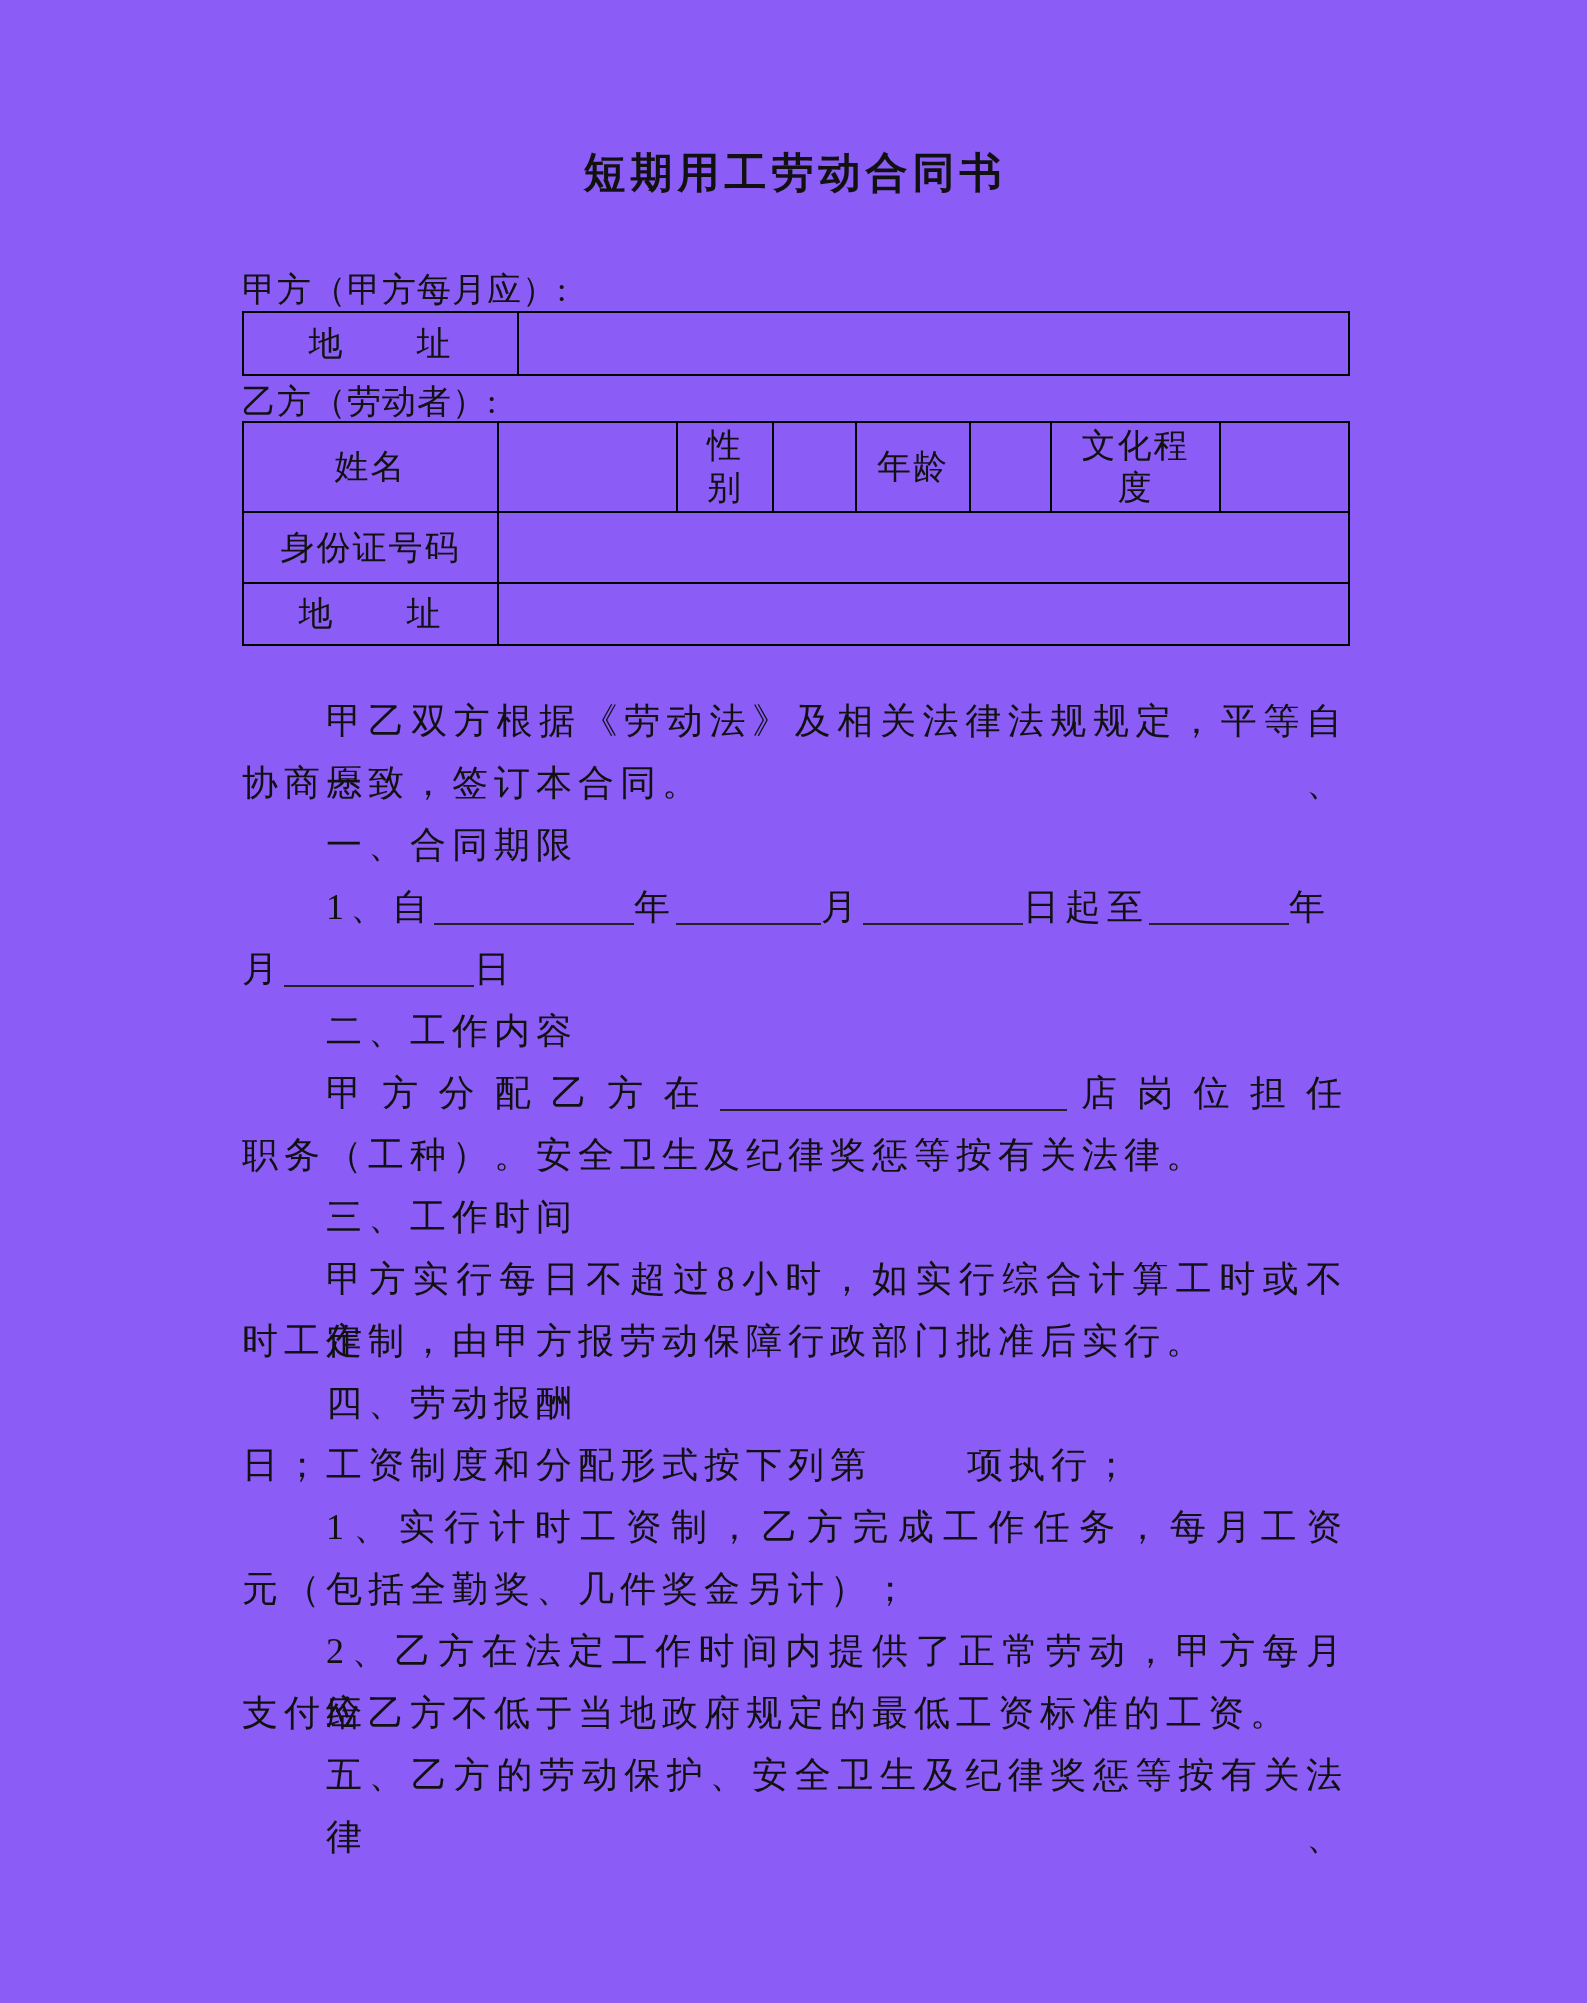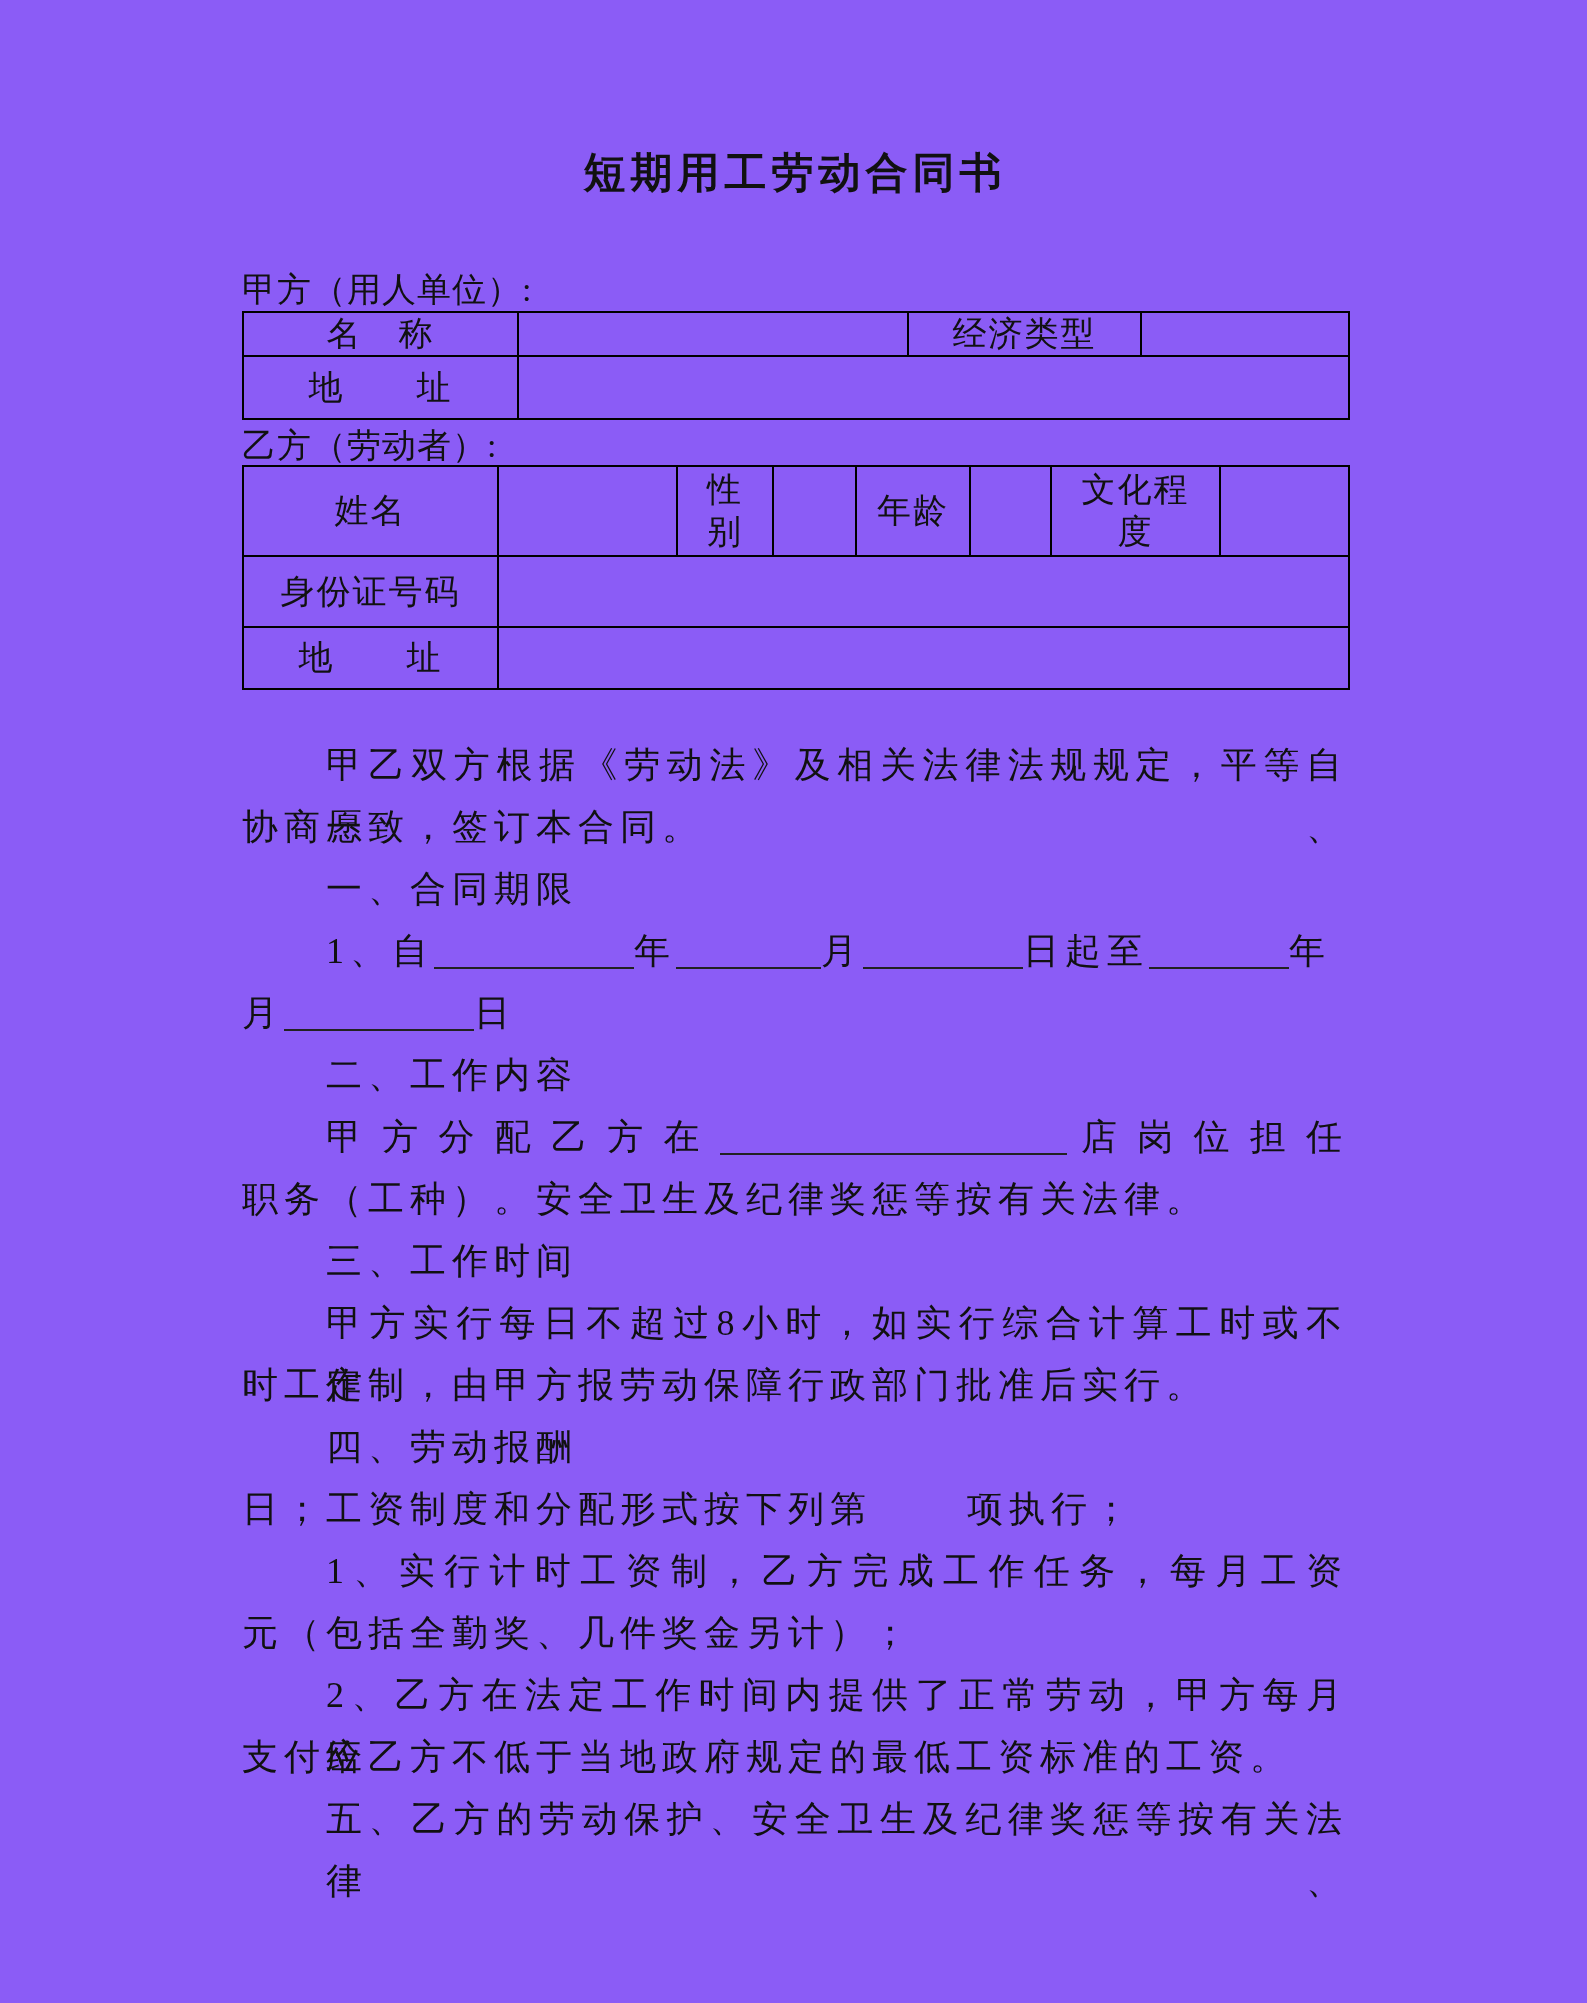--- a/index.html
+++ b/index.html
@@ -77,36 +77,30 @@
     height:10px;
   }
 </style>
 </head>
 <body>
 
 <div class="page">
 
   <div class="doc-title">短期用工劳动合同书</div>
 
-  <div class="party-heading heading-a">甲方（用人单位）:</div>
+  <div class="party-heading heading-a">甲方（甲方每月应）:</div>
 
   <table class="grid tbl-a">
     <colgroup>
       <col style="width:275px">
         <col style="width:390px">
         <col style="width:233px">
         <col style="width:208px">
     </colgroup>
     <tbody>
-        <tr class="r44">
-      <td>名　称</td>
-      <td></td>
-      <td>经济类型</td>
-      <td></td>
-    </tr>
     <tr class="r63">
       <td>地　　址</td>
       <td colspan="3"></td>
     </tr>
   </tbody>
     </table>
 
   <div class="party-heading heading-b">乙方（劳动者）:</div>
 
   <table class="grid tbl-b">

